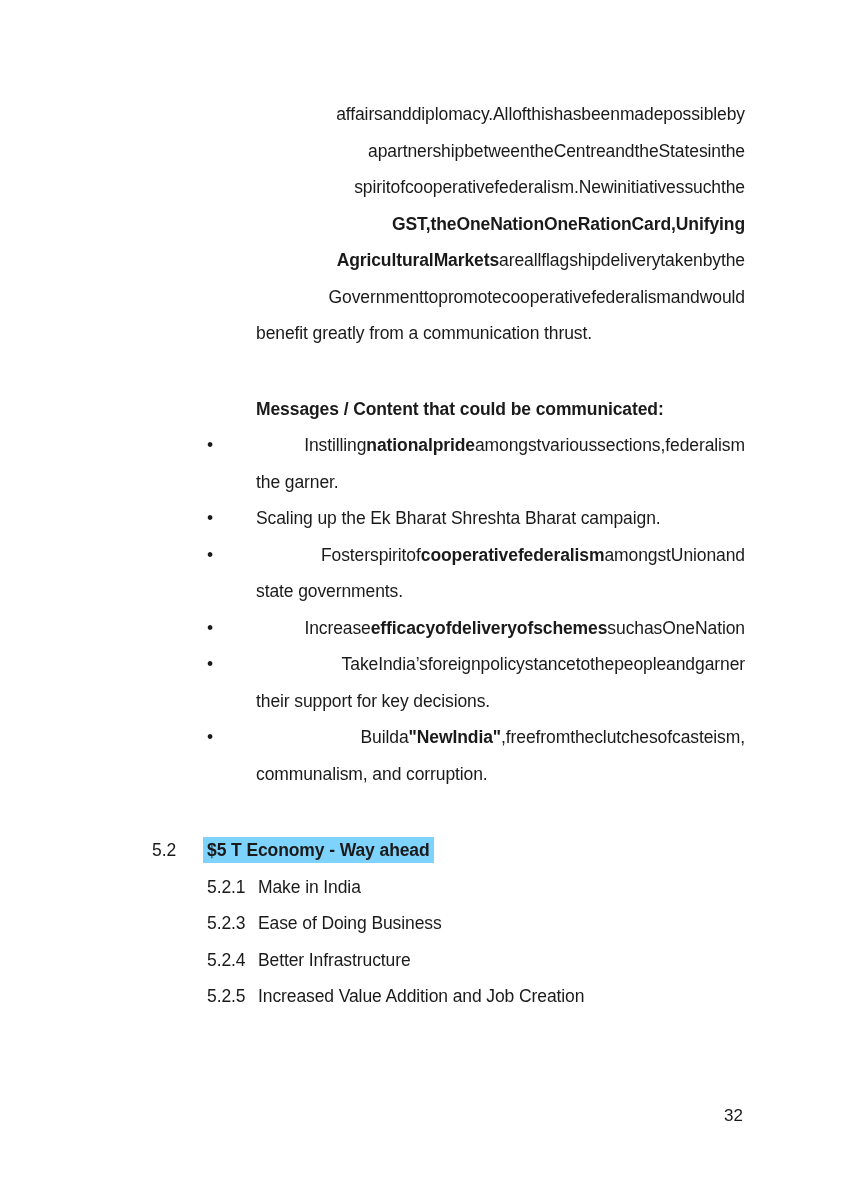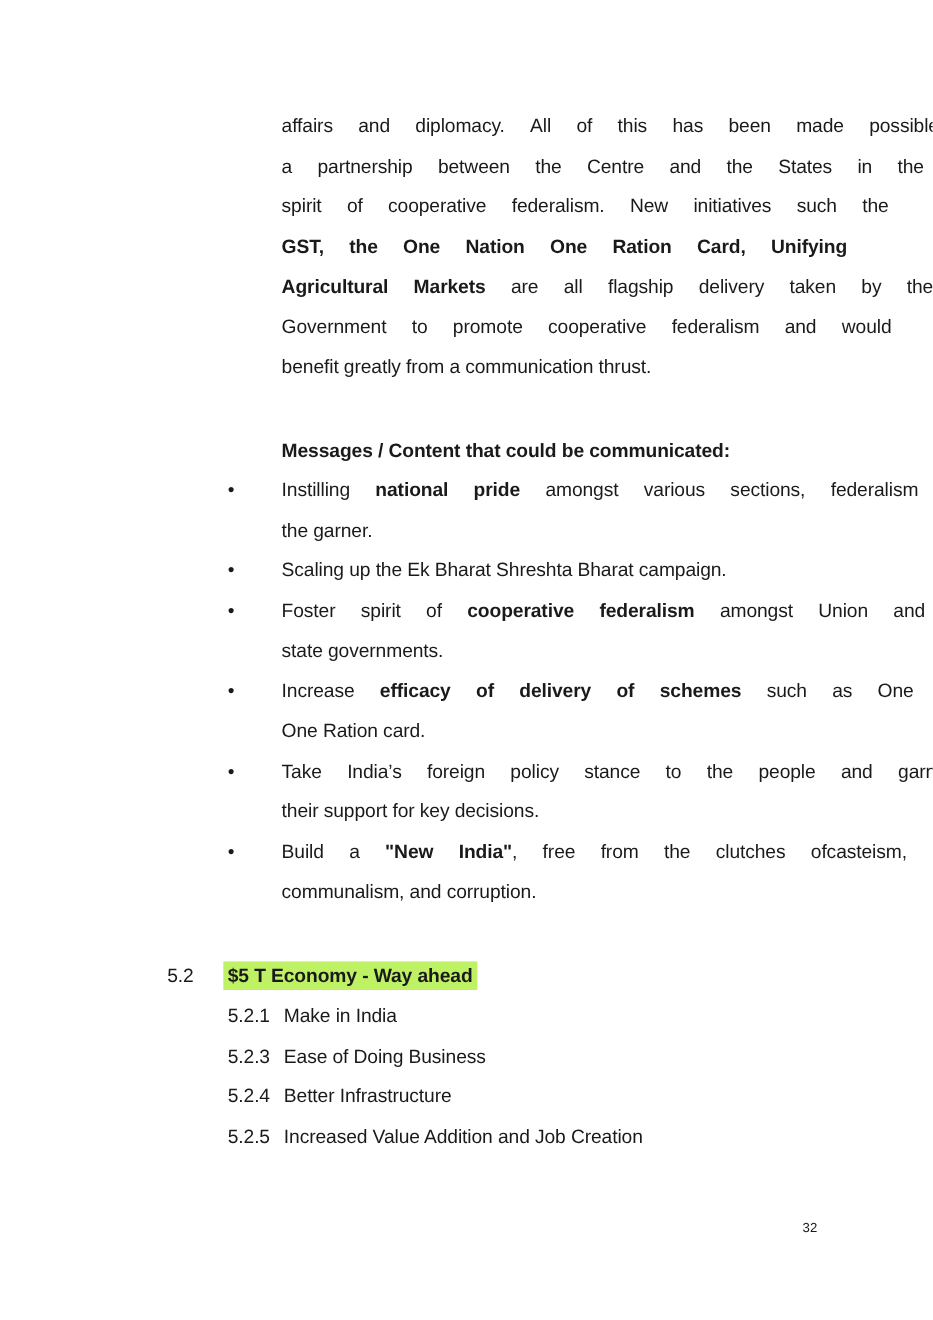--- a/index.html
+++ b/index.html
@@ -17,21 +17,21 @@
   }
   .b { font-weight: bold; }
 
   
   .para {
     margin: 96px 0 0 256px;
     width: 489px;
   }
 
   
-  .jline { display: flex; justify-content: space-between; white-space: nowrap; gap: 23px; }
+  .jline { display: flex; justify-content: flex-end; white-space: nowrap; }
   .lline { display: block; white-space: pre-wrap; }
 
   
   .msg-heading {
     margin: 39px 0 0 256px;
     width: 489px;
     font-weight: bold;
   }
 
   
@@ -64,21 +64,21 @@
   
   .sub-list { margin: 0 16px 0 207px; }
   .sub-item { white-space: nowrap; }
   .sub-number { display: inline-block; width: 51px; }
 
   
   .page-number {
     position: absolute;
     top: 1105px;
     right: 105px;
-    font-size: 12px;
+    font-size: 17px;
     line-height: 22px;
     letter-spacing: 0;
   }
 </style>
 </head>
 <body>
 
 <div class="page">
 
   <div class="para">
@@ -188,21 +188,21 @@
             <span class="w"><span>Increase</span></span>
             <span class="w"><span class="b">efficacy</span></span>
             <span class="w"><span class="b">of</span></span>
             <span class="w"><span class="b">delivery</span></span>
             <span class="w"><span class="b">of</span></span>
             <span class="w"><span class="b">schemes</span></span>
             <span class="w"><span>such</span></span>
             <span class="w"><span>as</span></span>
             <span class="w"><span>One</span></span>
             <span class="w"><span>Nation</span></span>
-          </div><div class="lline"><span>One Ration card.</span></div></span>
+          </div></span>
     </div>
     <div class="bullet-item">
       <span class="bullet-marker">•</span>
       <span class="bullet-text"><div class="jline">
             <span class="w"><span>Take</span></span>
             <span class="w"><span>India’s</span></span>
             <span class="w"><span>foreign</span></span>
             <span class="w"><span>policy</span></span>
             <span class="w"><span>stance</span></span>
             <span class="w"><span>to</span></span>
@@ -222,21 +222,21 @@
             <span class="w"><span>free</span></span>
             <span class="w"><span>from</span></span>
             <span class="w"><span>the</span></span>
             <span class="w"><span>clutches</span></span>
             <span class="w"><span>ofcasteism,</span></span>
           </div><div class="lline"><span>communalism, and corruption.</span></div></span>
     </div>
   </div>
 
   <div class="section-row">
-    <span class="section-number">5.2</span><span class="section-title" style="background-color: #bef264;">$5 T Economy - Way ahead</span>
+    <span class="section-number">5.2</span><span class="section-title" style="background-color: #7dd3fc;">$5 T Economy - Way ahead</span>
   </div>
 
   <div class="sub-list">
     <div class="sub-item">
       <span class="sub-number">5.2.1</span><span>Make in India</span>
     </div>
     <div class="sub-item">
       <span class="sub-number">5.2.3</span><span>Ease of Doing Business</span>
     </div>
     <div class="sub-item">

